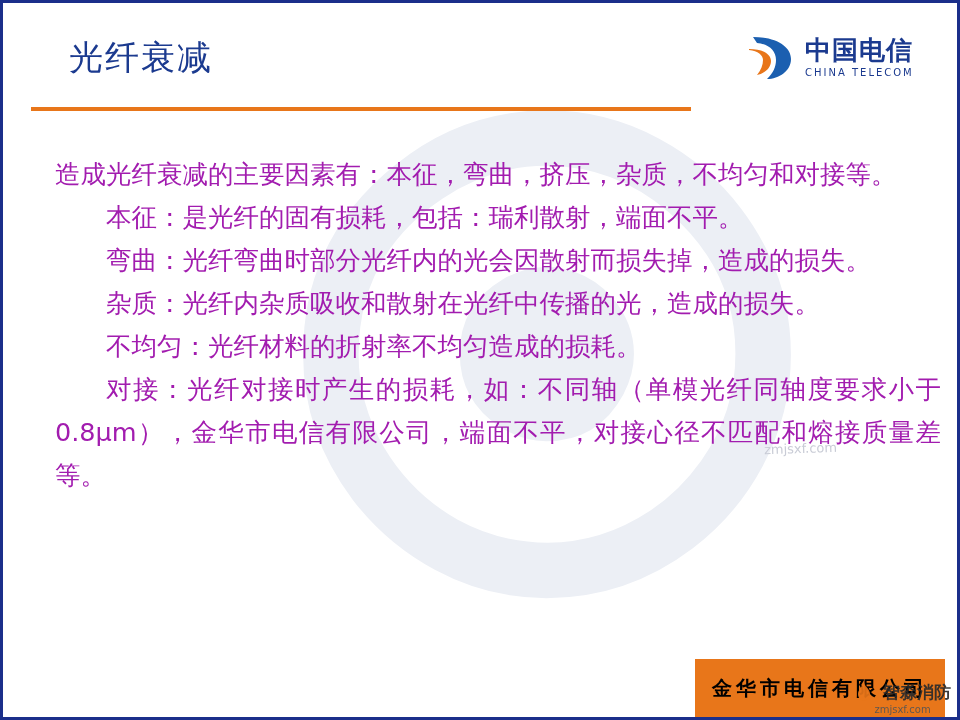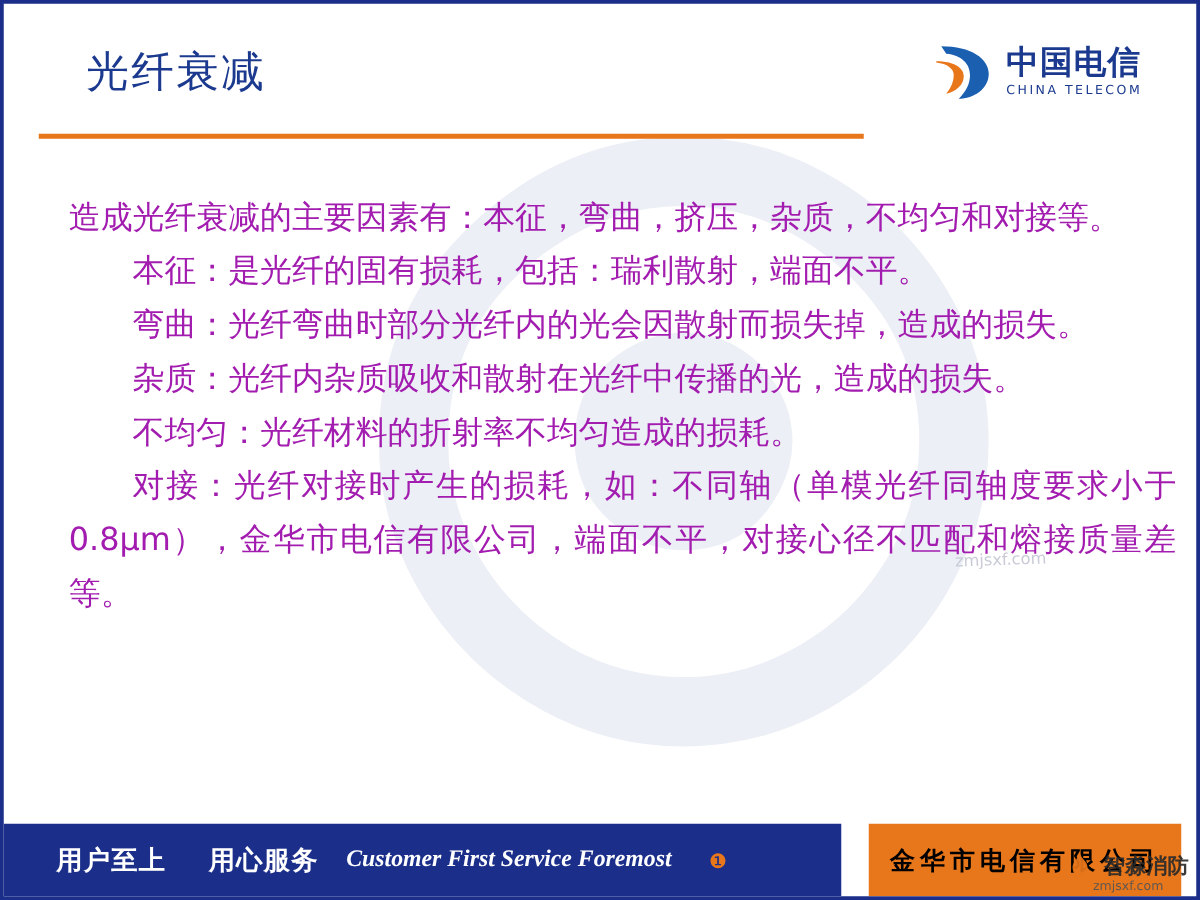--- a/index.html
+++ b/index.html
@@ -229,26 +229,20 @@
     <p class="indent">本征：是光纤的固有损耗，包括：瑞利散射，端面不平。</p>
     <p class="indent">弯曲：光纤弯曲时部分光纤内的光会因散射而损失掉，造成的损失。</p>
     <p class="indent">杂质：光纤内杂质吸收和散射在光纤中传播的光，造成的损失。</p>
     <p class="indent">不均匀：光纤材料的折射率不均匀造成的损耗。</p>
     <p class="indent">对接：光纤对接时产生的损耗，如：不同轴（单模光纤同轴度要求小于0.8μm），金华市电信有限公司，端面不平，对接心径不匹配和熔接质量差等。</p>
   </div>
 
   <div class="url-watermark">zmjsxf.com</div>
 
   <div class="footer">
-    <div class="footer-left">
-      <span class="f-cn1">用户至上</span>
-      <span class="f-cn2">用心服务</span>
-      <span class="f-en">Customer First Service Foremost</span>
-      <span class="f-bullet">❶</span>
-    </div>
     <div class="footer-right">
       <span class="f-right-text">金华市电信有限公司</span>
     </div>
   </div>
 
   <div class="sitemark">
     <div class="sm-title">
       <span class="sm-flame">
         <svg width="20" height="20" viewBox="0 0 20 20" aria-hidden="true">
           <path d="M10 1 C12 6 16 7 16 12 C16 16 13 19 10 19 C7 19 4 16 4 12 C4 8 7 7 8 3 C9 6 10 6 10 1 Z" fill="#e8761a"></path>

